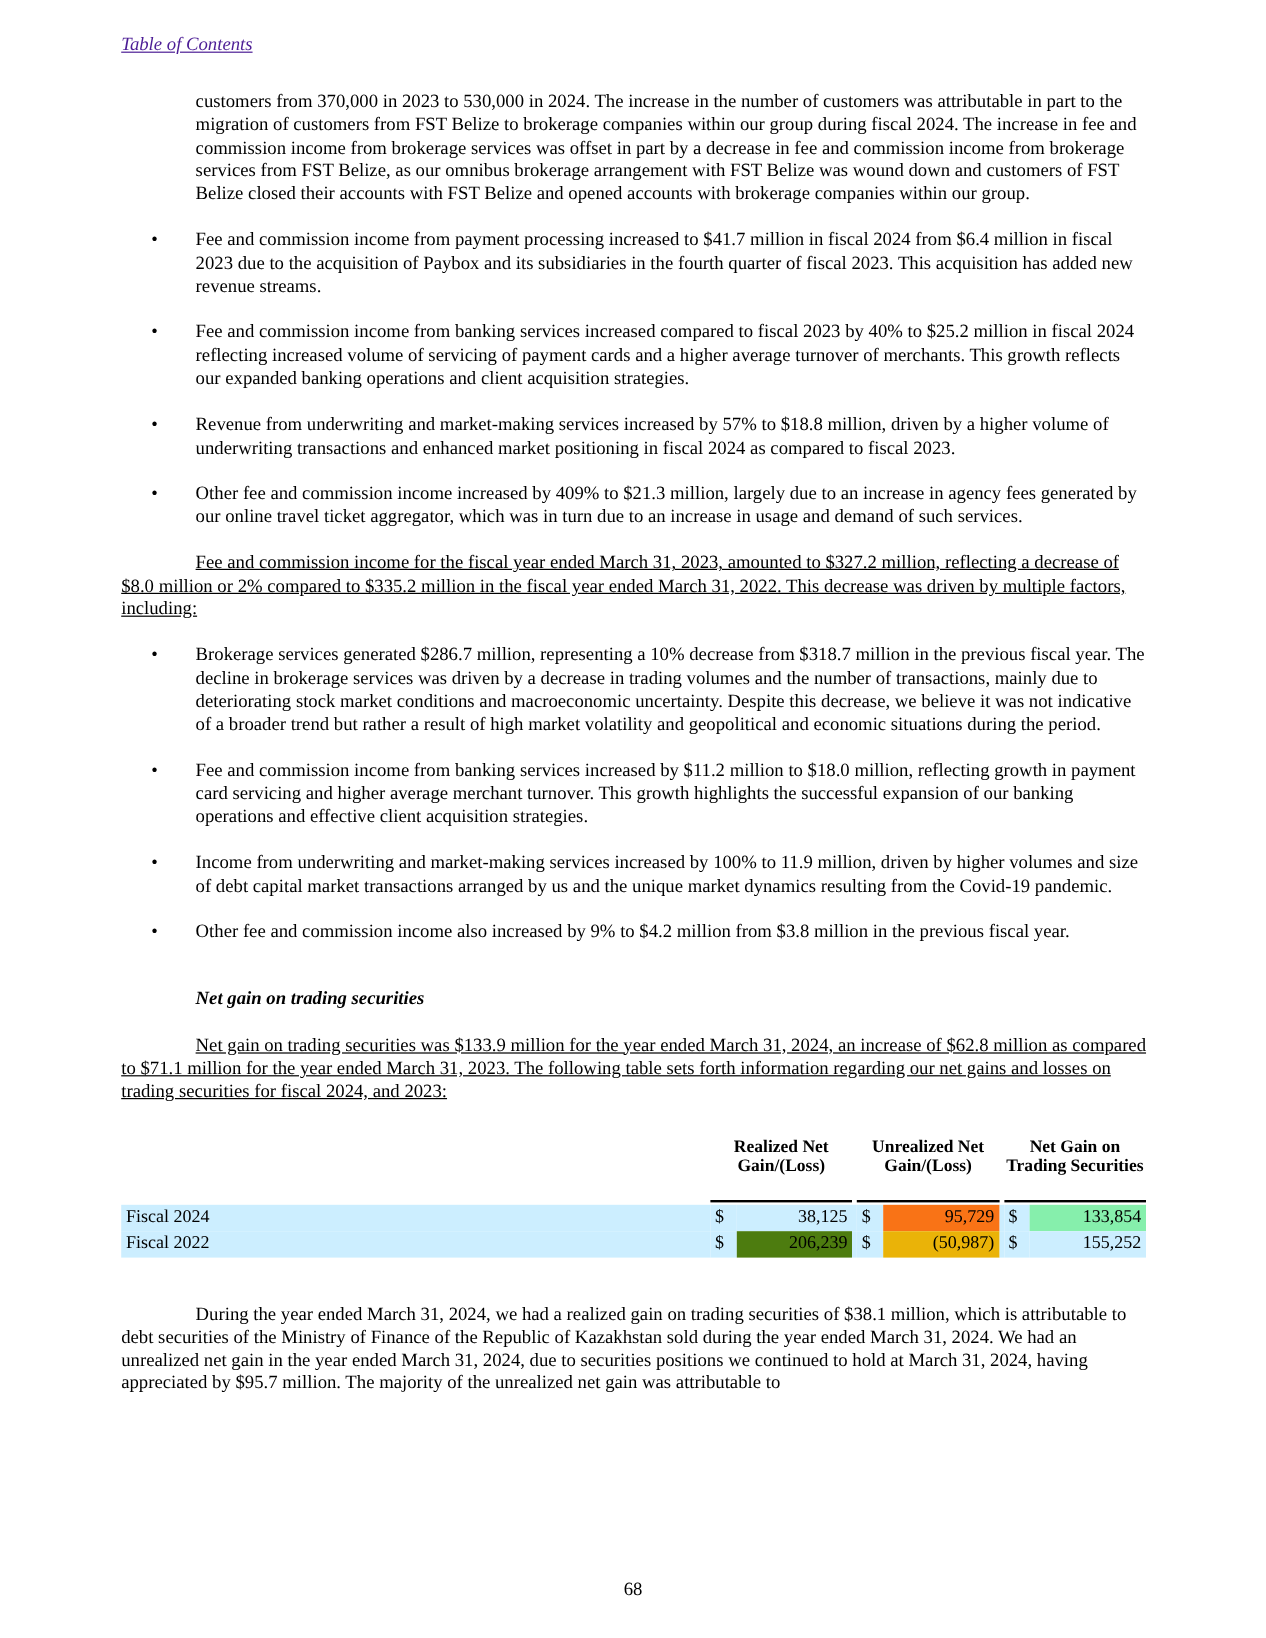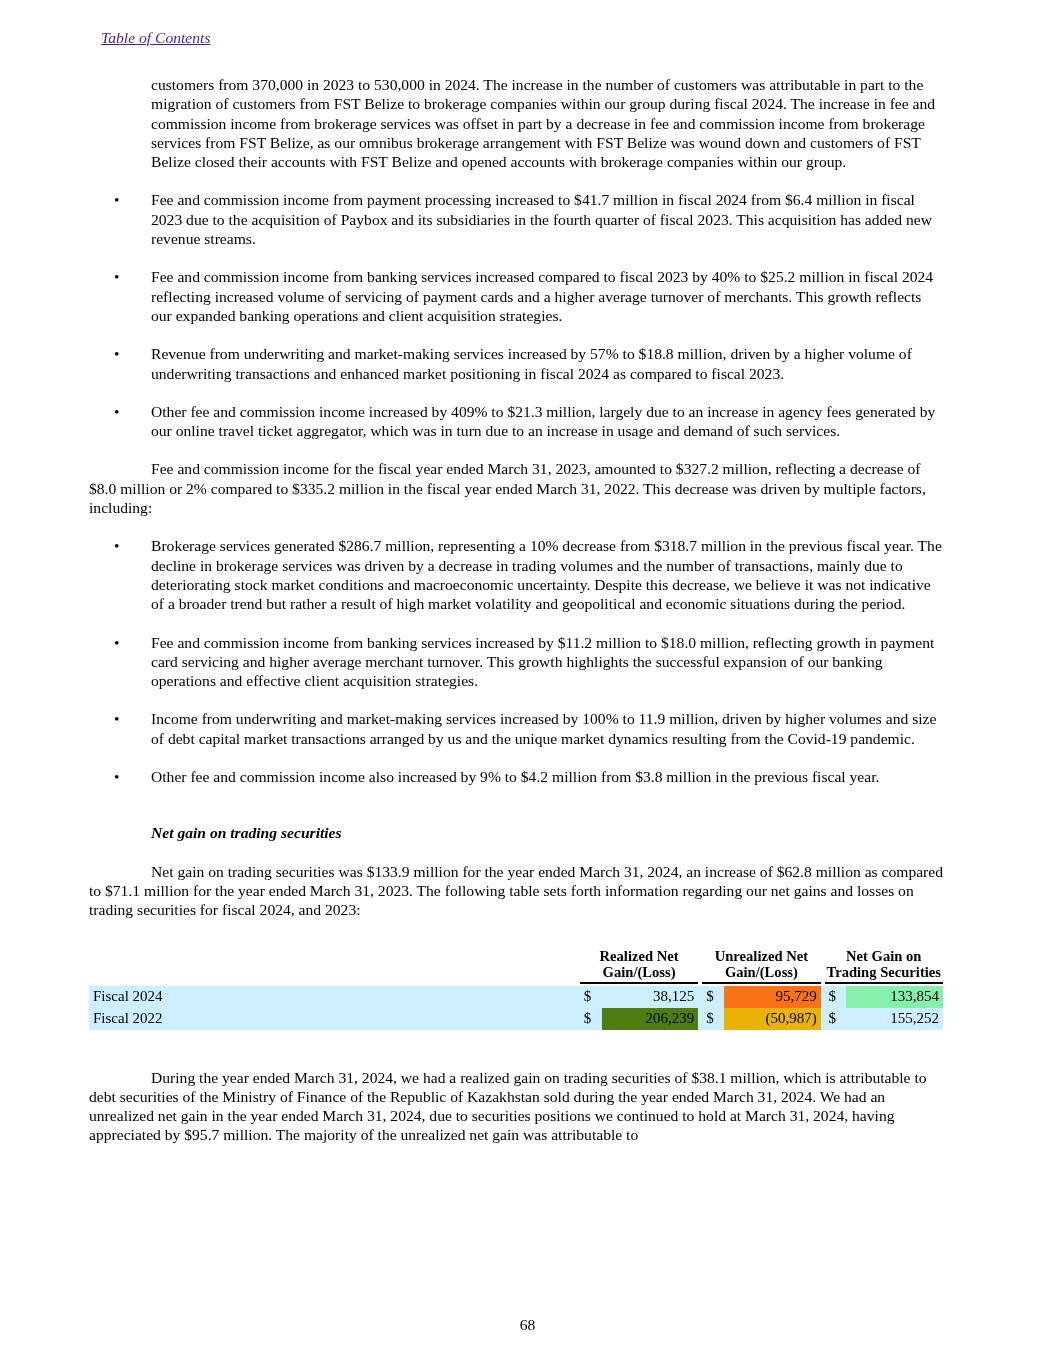--- a/index.html
+++ b/index.html
@@ -22,21 +22,21 @@
       left: 101px;
       top: 28px;
       color: #4c1d95;
       font-style: italic;
       text-decoration: underline;
       font-size: 15.6px;
       cursor: pointer;
     }
     .content {
       position: absolute;
-      left: 89px;
+      left: 101px;
       top: 75px;
       width: 856px;
     }
     .cont-para {
       margin: 0 0 19px 62px;
     }
     ul.bullets {
       list-style: none;
       margin: 0;
       padding: 0;
@@ -47,20 +47,21 @@
       margin-bottom: 19px;
     }
     ul.bullets li .bullet {
       position: absolute;
       left: 25px;
       top: 0;
     }
     p.indent {
       margin: 0 0 19px 0;
       text-indent: 62px;
+      text-decoration: underline;
     }
     .subheading {
       margin: 37px 0 19px 62px;
       font-weight: bold;
       font-style: italic;
     }
     table.gains {
       border-collapse: collapse;
       width: 854px;
       margin-top: 28px;
@@ -71,21 +72,21 @@
       font-weight: bold;
       text-align: center;
       vertical-align: bottom;
       padding: 0 0 2px 0;
       font-size: 14.6px;
       line-height: 16px;
     }
     table.gains th.col-head span.ul {
       display: block;
       border-bottom: 2px solid #000;
-      padding-bottom: 2px;
+      padding-bottom: 20px;
     }
     table.gains td {
       padding: 1px 4px 2px 4px;
       height: 19px;
       margin-top: 21px;
     }
     table.gains tr.shaded td {
       background: #cceeff;
     }
     td.label { text-align: left; width: 498px; }

